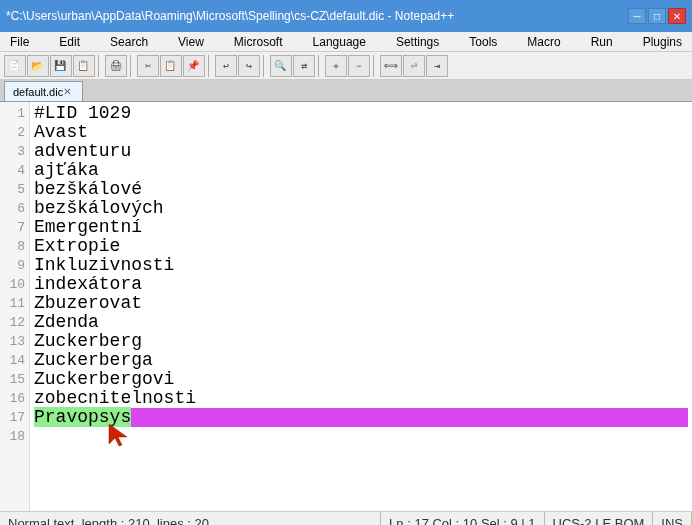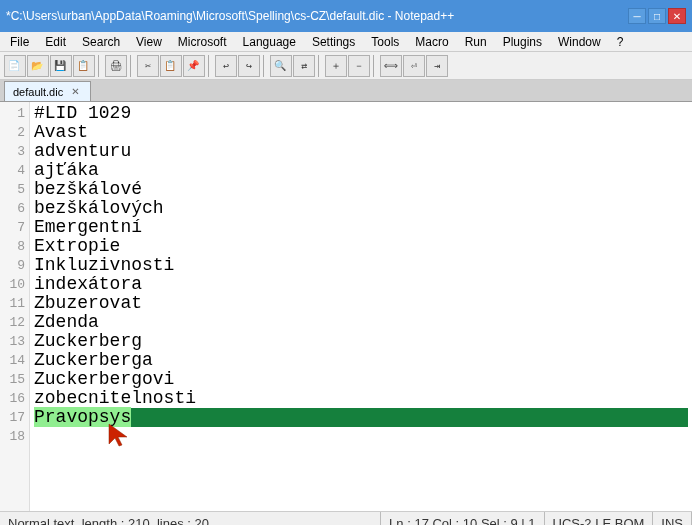--- a/index.html
+++ b/index.html
@@ -49,21 +49,21 @@
     
     .menu-bar {
       background: #f0f0f0;
       height: 20px;
       display: flex;
       align-items: center;
       padding: 0 4px;
       border-bottom: 1px solid #ccc;
       font-family: Arial, sans-serif;
       font-size: 12px;
-      gap: 4px;
+      gap: 18px;
     }
     .menu-item {
       padding: 2px 6px;
       cursor: pointer;
     }
 
     
     .toolbar {
       background: #f0f0f0;
       height: 28px;
@@ -104,21 +104,21 @@
     .tab {
       background: #e8f4ff;
       border: 1px solid #999;
       border-bottom: none;
       padding: 2px 10px 2px 8px;
       font-family: Arial, sans-serif;
       font-size: 11px;
       cursor: pointer;
       display: flex;
       align-items: center;
-      gap: 8px;
+      gap: 0;
       height: 20px;
     }
     .tab-close {
       font-size: 10px;
       color: #666;
       cursor: pointer;
       line-height: 1;
     }
 
     
@@ -146,21 +146,21 @@
     .editor-content {
       flex: 1;
       padding: 2px 4px;
       font-family: 'Courier New', monospace;
       font-size: 18px;
       line-height: 19px;
       overflow: auto;
       white-space: pre;
       position: relative;
     }
-    .line-selected { background: #15803d; }
+    .line-selected { background: #d946ef; }
     .highlighted-text {
       background: #90EE90;
       color: #000;
     }
 
     
     .status-bar {
       background: #f0f0f0;
       height: 24px;
       border-top: 1px solid #ccc;

